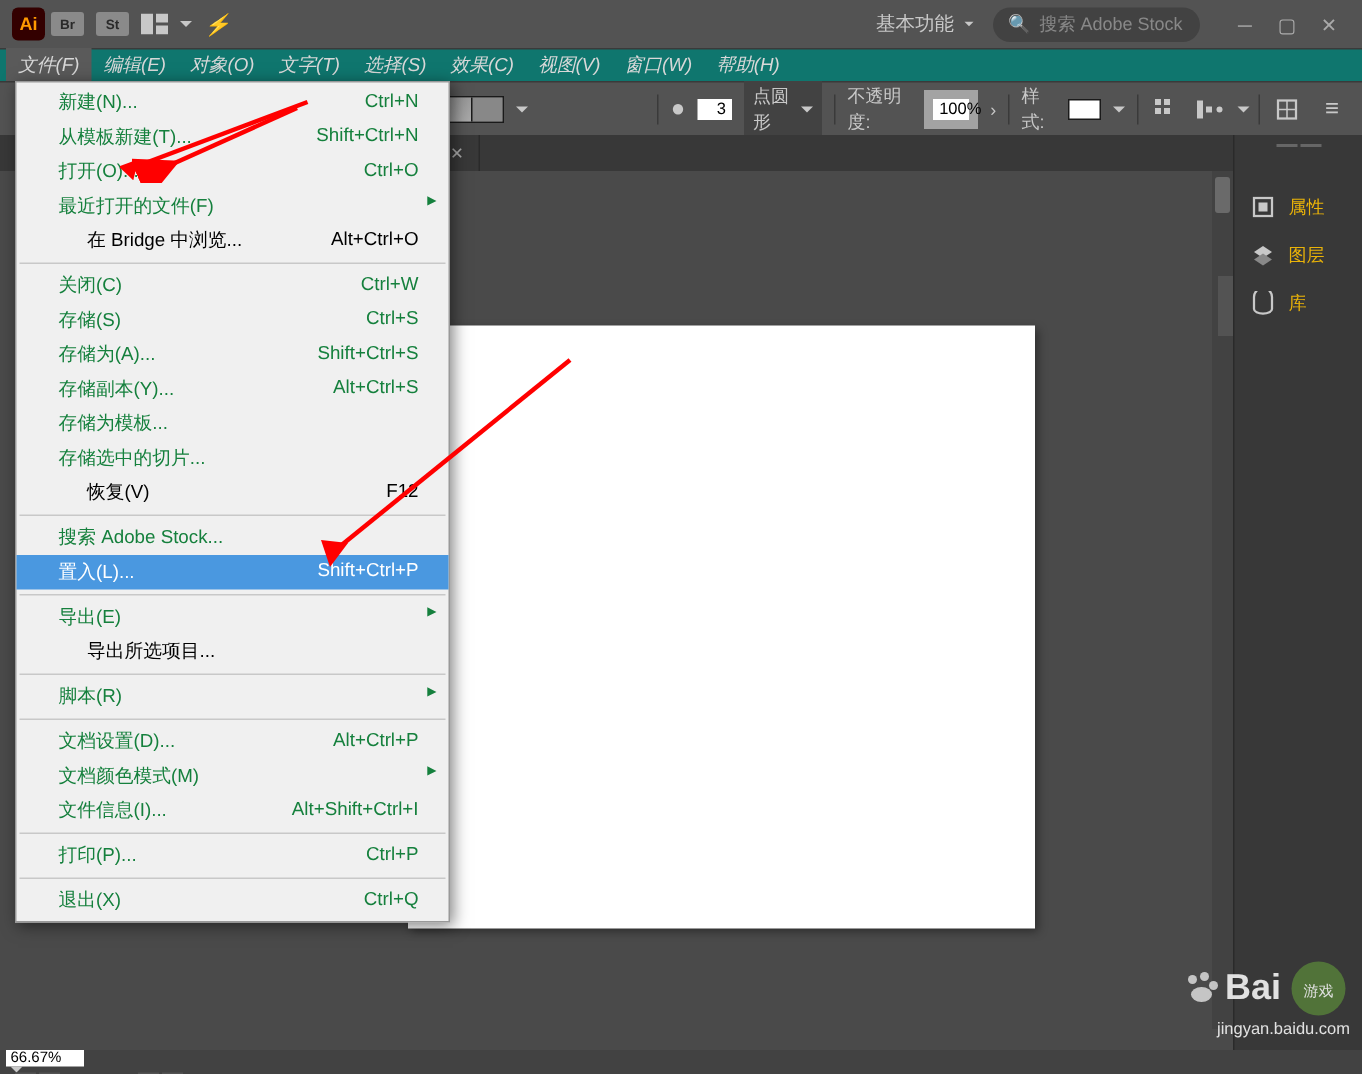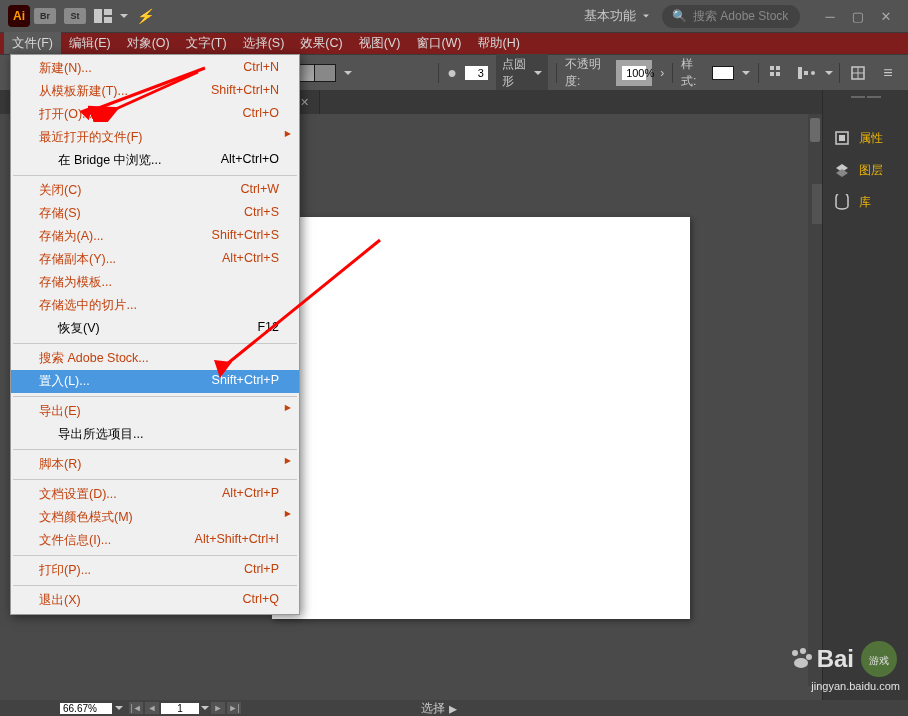--- a/index.html
+++ b/index.html
@@ -10,21 +10,21 @@
 .title-icons { display: flex; gap: 8px; align-items: center; }
 .title-icon-box { width: 22px; height: 16px; background: #8a8a8a; border-radius: 2px; display: flex; align-items: center; justify-content: center; color: #2a2a2a; font-size: 9px; font-weight: bold; }
 .title-icon-shapes { width: 18px; height: 16px; display: flex; align-items: center; justify-content: center; }
 .title-right { margin-left: auto; display: flex; align-items: center; gap: 8px; }
 .workspace-label { color: #c8c8c8; font-size: 13px; padding: 4px 18px 4px 10px; position: relative; }
 .workspace-label::after { content: ''; position: absolute; right: 5px; top: 50%; transform: translateY(-50%); width: 0; height: 0; border-left: 3px solid transparent; border-right: 3px solid transparent; border-top: 3px solid #c8c8c8; }
 .search-stock { background: #424242; border-radius: 12px; padding: 3px 10px; display: flex; align-items: center; gap: 6px; color: #888; font-size: 12px; width: 138px; }
 .window-controls { display: flex; gap: 0; margin-left: 8px; }
 .window-btn { width: 28px; height: 20px; display: flex; align-items: center; justify-content: center; color: #aaa; font-size: 13px; }
 
-.menu-bar { height: 22px; background: #7f1d1d; display: flex; align-items: center; padding: 0 4px; border-top: 1px solid #3a3a3a; }
+.menu-bar { height: 22px; background: #0f766e; display: flex; align-items: center; padding: 0 4px; border-top: 1px solid #3a3a3a; font-style: italic; }
 .menu-item { color: #d8d8d8; font-size: 12.5px; padding: 3px 8px; cursor: pointer; }
 .menu-item.active { background: #5a5a5a; }
 
 .options-bar { height: 36px; background: #535353; display: flex; align-items: center; padding: 0 8px; gap: 8px; border-top: 1px solid #3a3a3a; position: relative; }
 .opt-swatch { width: 52px; height: 18px; border: 1px solid #1a1a1a; display: flex; }
 .opt-swatch-half { width: 50%; height: 100%; }
 .opt-chev { width: 0; height: 0; border-left: 4px solid transparent; border-right: 4px solid transparent; border-top: 4px solid #c8c8c8; }
 .opt-text { color: #c8c8c8; font-size: 12px; }
 .opt-box { background: #fff; color: #000; font-size: 11px; padding: 1px 4px; width: 26px; text-align: right; }
 .opt-dropdown { background: #424242; padding: 2px 6px; display: flex; align-items: center; gap: 4px; }
@@ -44,27 +44,27 @@
 .scroll-v { position: absolute; right: 0; top: 24px; bottom: 14px; width: 14px; background: #424242; }
 .scroll-v-thumb { position: absolute; top: 4px; left: 2px; width: 10px; height: 24px; background: #6a6a6a; border-radius: 2px;}
 
 .right-strip { width: 86px; background: #383838; display: flex; flex-direction: column; padding-top: 32px; border-left: 1px solid #2a2a2a; }
 .strip-handle { position: absolute; top: 6px; left: 50%; transform: translateX(-50%); width: 30px; height: 4px; display: flex; gap: 2px; }
 .strip-handle::before, .strip-handle::after { content:''; flex:1; height: 2px; background: #666; }
 .panel-btn { display: flex; align-items: center; gap: 8px; padding: 7px 10px; color: #eab308; font-size: 12px; }
 .panel-icon { width: 18px; height: 18px; display: flex; align-items: center; justify-content: center; }
 
 .dropdown-menu { position: absolute; left: 10px; top: 54px; width: 290px; background: #f0f0f0; border: 1px solid #999; box-shadow: 2px 2px 10px rgba(0,0,0,0.5); z-index: 100; padding: 2px 0; }
-.menu-row { display: flex; justify-content: space-between; padding: 3px 20px 3px 28px; font-size: 12.5px; color: #c2410c; position: relative; }
+.menu-row { display: flex; justify-content: space-between; padding: 3px 20px 3px 28px; font-size: 12.5px; color: #15803d; position: relative; }
 .menu-row.disabled { color: #000000; padding-left: 47px; }
 .menu-row.highlighted { background: #4a98e0; color: #fff; }
 .menu-row.has-sub::after { content: '▶'; position: absolute; right: 8px; font-size: 8px; color: inherit;}
 .menu-sep { height: 1px; background: #c8c8c8; margin: 3px 2px; }
 
-.status-bar { position: absolute; bottom: 0; left: 0; right: 0; height: 16px; background: #424242; display: flex; align-items: center; padding: 0 4px; }
+.status-bar { position: absolute; bottom: 0; left: 0; right: 0; height: 16px; background: #424242; display: flex; padding: 0 4px; flex-direction: column; }
 .zoom-display { background: #fff; color: #000; font-size: 10px; padding: 0 3px; width: 52px;}
 .page-nav { display: flex; align-items: center; gap: 2px; margin-left: 6px; }
 .page-arrow { width: 14px; height: 12px; display: flex; align-items: center; justify-content: center; color: #aaa; font-size: 9px; background: #535353; }
 .page-input { width: 38px; background: #fff; color: #000; font-size: 10px; text-align: center; }
 
 .arrow-1 { position: absolute; left: 88px; top: 62px; z-index: 200; pointer-events: none; }
 .arrow-2 { position: absolute; left: 210px; top: 230px; z-index: 200; pointer-events: none; }
 .watermark { position: absolute; right: 8px; bottom: 24px; color: #fff; font-size: 11px; text-align: right; z-index: 50; opacity: 0.85;}
 .watermark .big { font-size: 24px; font-weight: bold; }
 .collapse-btn { position: absolute; right: 86px; top: 94px; width: 10px; height: 40px; background: #535353; z-index: 30;}

